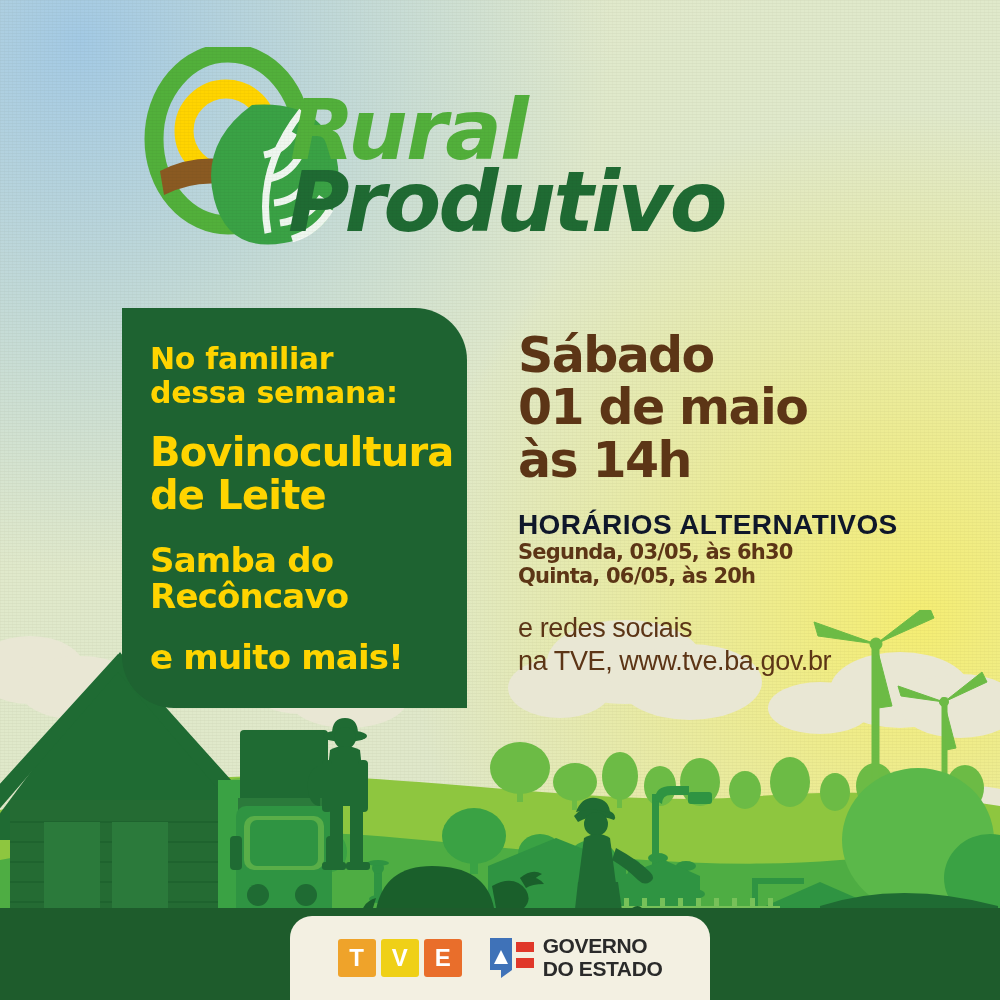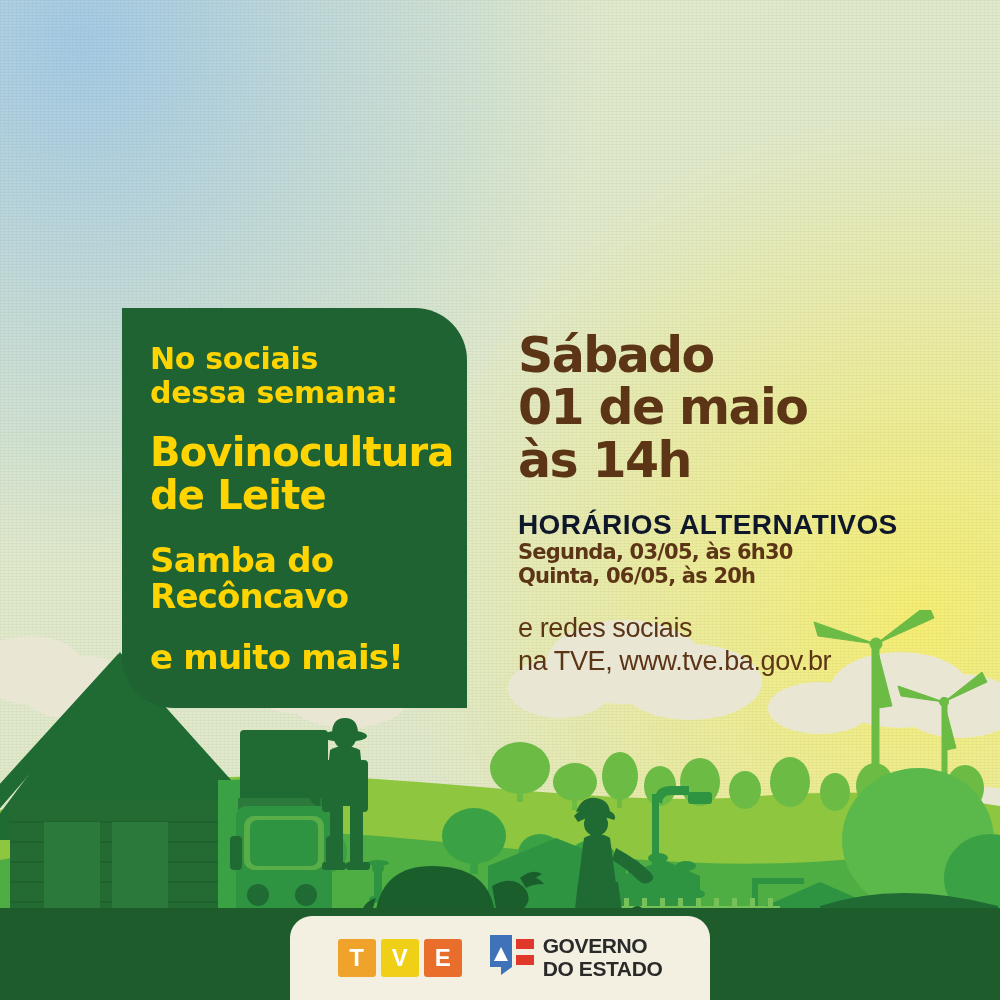--- a/index.html
+++ b/index.html
@@ -118,21 +118,21 @@
     background:#f3f0e2; border-radius:22px 22px 0 0; z-index:11;
     display:flex; align-items:center; justify-content:center; gap:28px;
   }
   .tve { display:flex; gap:5px; }
   .tve span {
     width:38px; height:38px; border-radius:3px;
     display:flex; align-items:center; justify-content:center;
     color:#fff; font-weight:bold; font-size:24px;
     font-family:"Liberation Sans", sans-serif;
   }
-  .gov { display:flex; align-items:flex-start; gap:9px; }
+  .gov { display:flex; align-items:center; gap:9px; }
   .gov-flag { position:relative; width:44px; height:40px; }
   .gov-txt {
     color:#2a2a2a; font-weight:bold; font-size:21px; line-height:1.08;
     letter-spacing:-.4px; font-family:"Liberation Sans", sans-serif;
   }
 </style>
 </head>
 <body>
 
 <div id="poster">
@@ -493,25 +493,51 @@
           <path d="M430,354 l5,-15 l3,15 l7,-12 l1,12 Z"></path>
           <path d="M520,356 l4,-13 l3,13 l6,-11 l1,11 Z"></path>
           <path d="M640,356 l5,-14 l3,14 l7,-11 l1,11 Z"></path>
           <path d="M750,355 l4,-12 l3,12 l6,-10 l1,10 Z"></path>
           <path d="M880,352 l5,-14 l3,14 l7,-12 l1,12 Z"></path>
         </g>
       </g>
     </svg>
   </div>
 
+  <div class="logo-wrap">
+    <div class="logo-mark">
+      <svg viewBox="0 0 215 200" width="215" height="200">
+
+        <ellipse cx="88" cy="92" rx="74" ry="86" fill="none" stroke="#52b03b" stroke-width="19"></ellipse>
+
+        <circle cx="86" cy="84" r="42" fill="none" stroke="#ffd400" stroke-width="19"></circle>
+
+        <path d="M20,124 q50,-26 112,2 l-8,24 q-52,-26 -100,-2 Z" fill="#8a5a22"></path>
+
+        <g>
+          <path d="M112,58 q78,-6 86,62 q6,66 -54,76 q-56,10 -70,-44 q-14,-56 38,-94 Z" fill="#3aa245"></path>
+          <g stroke="#ffffff" stroke-width="7" fill="none" opacity=".92">
+            <path d="M128,186 q-12,-64 34,-122"></path>
+            <path d="M134,156 q22,-2 34,-22"></path>
+            <path d="M126,132 q22,-2 34,-24"></path>
+            <path d="M124,108 q20,-4 30,-22"></path>
+            <path d="M140,176 q28,-4 42,-26"></path>
+            <path d="M152,192 q26,-8 38,-30"></path>
+          </g>
+        </g>
+      </svg>
+    </div>
+    <div class="brand-top">Rural</div>
+    <div class="brand-bot">Produtivo</div>
+  </div>
 
   <div class="panel">
     <div class="panel-inner">
       <div class="p-lead">
-        <div>No sociais</div>
+        <div>No familiar</div>
         <div>dessa semana:</div>
       </div>
       <div class="p-item big">
         <div>Bovinocultura</div>
         <div>de Leite</div>
       </div>
       <div class="p-item big2">
         <div>Samba do</div>
         <div>Recôncavo</div>
       </div>

